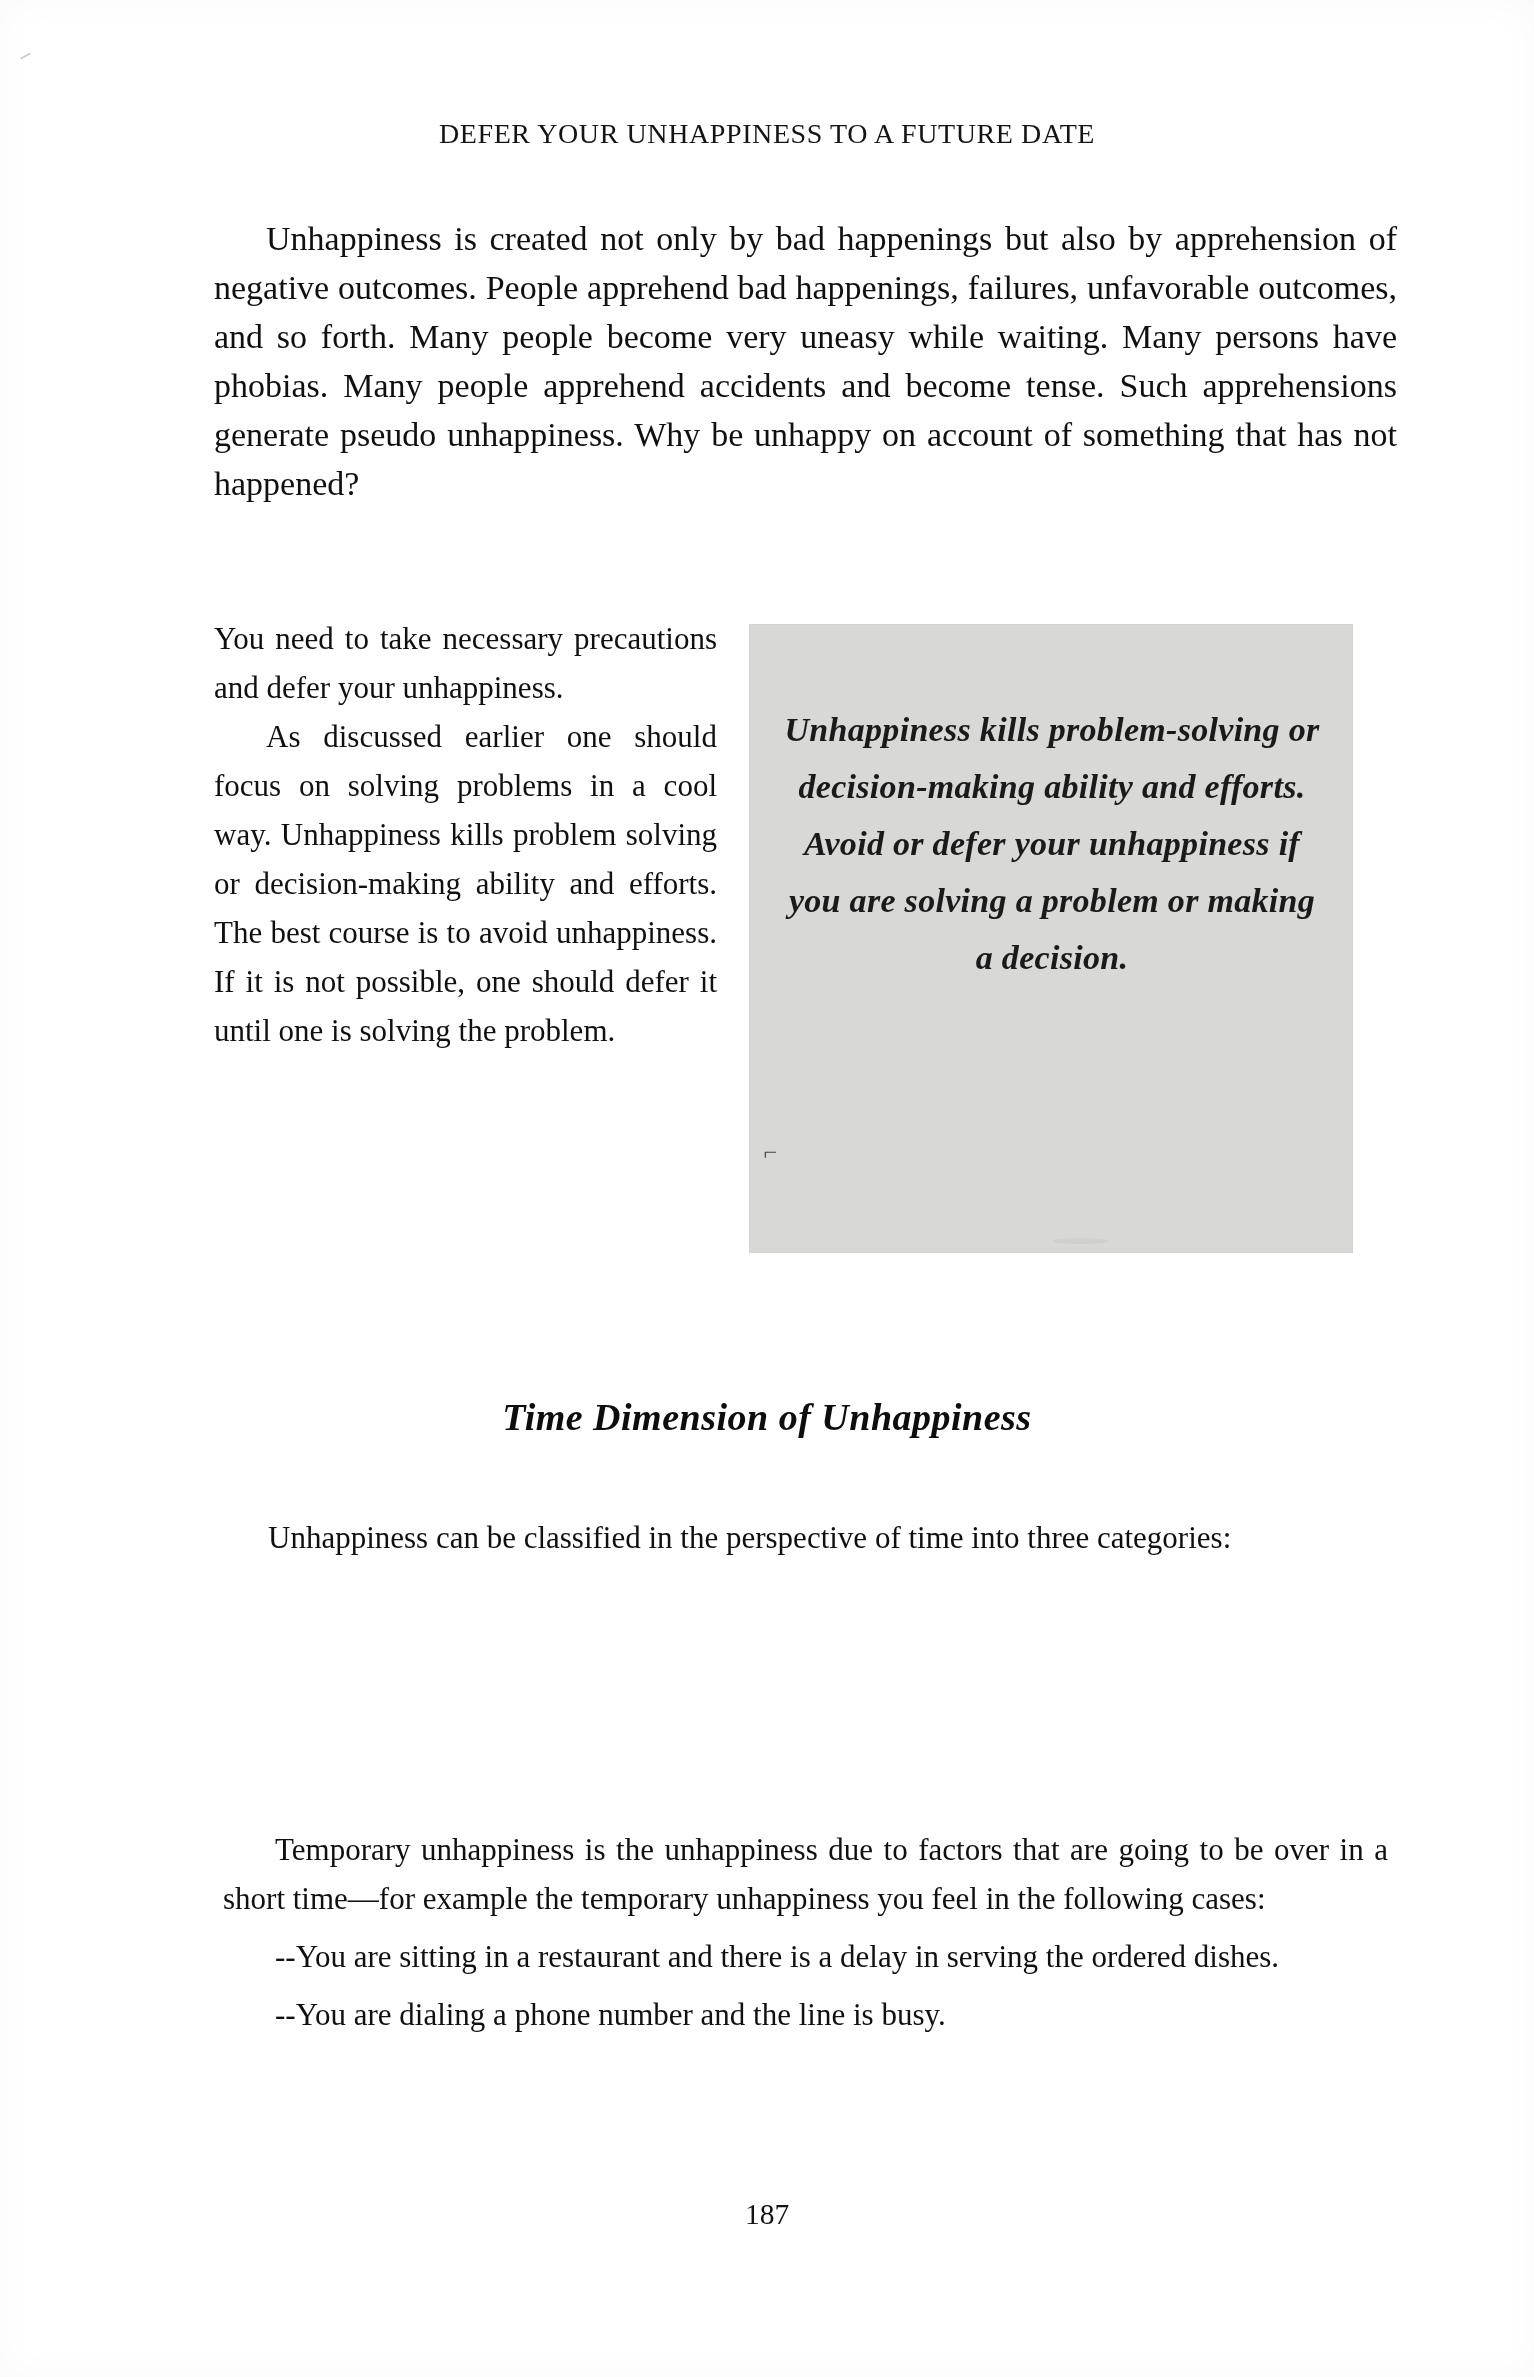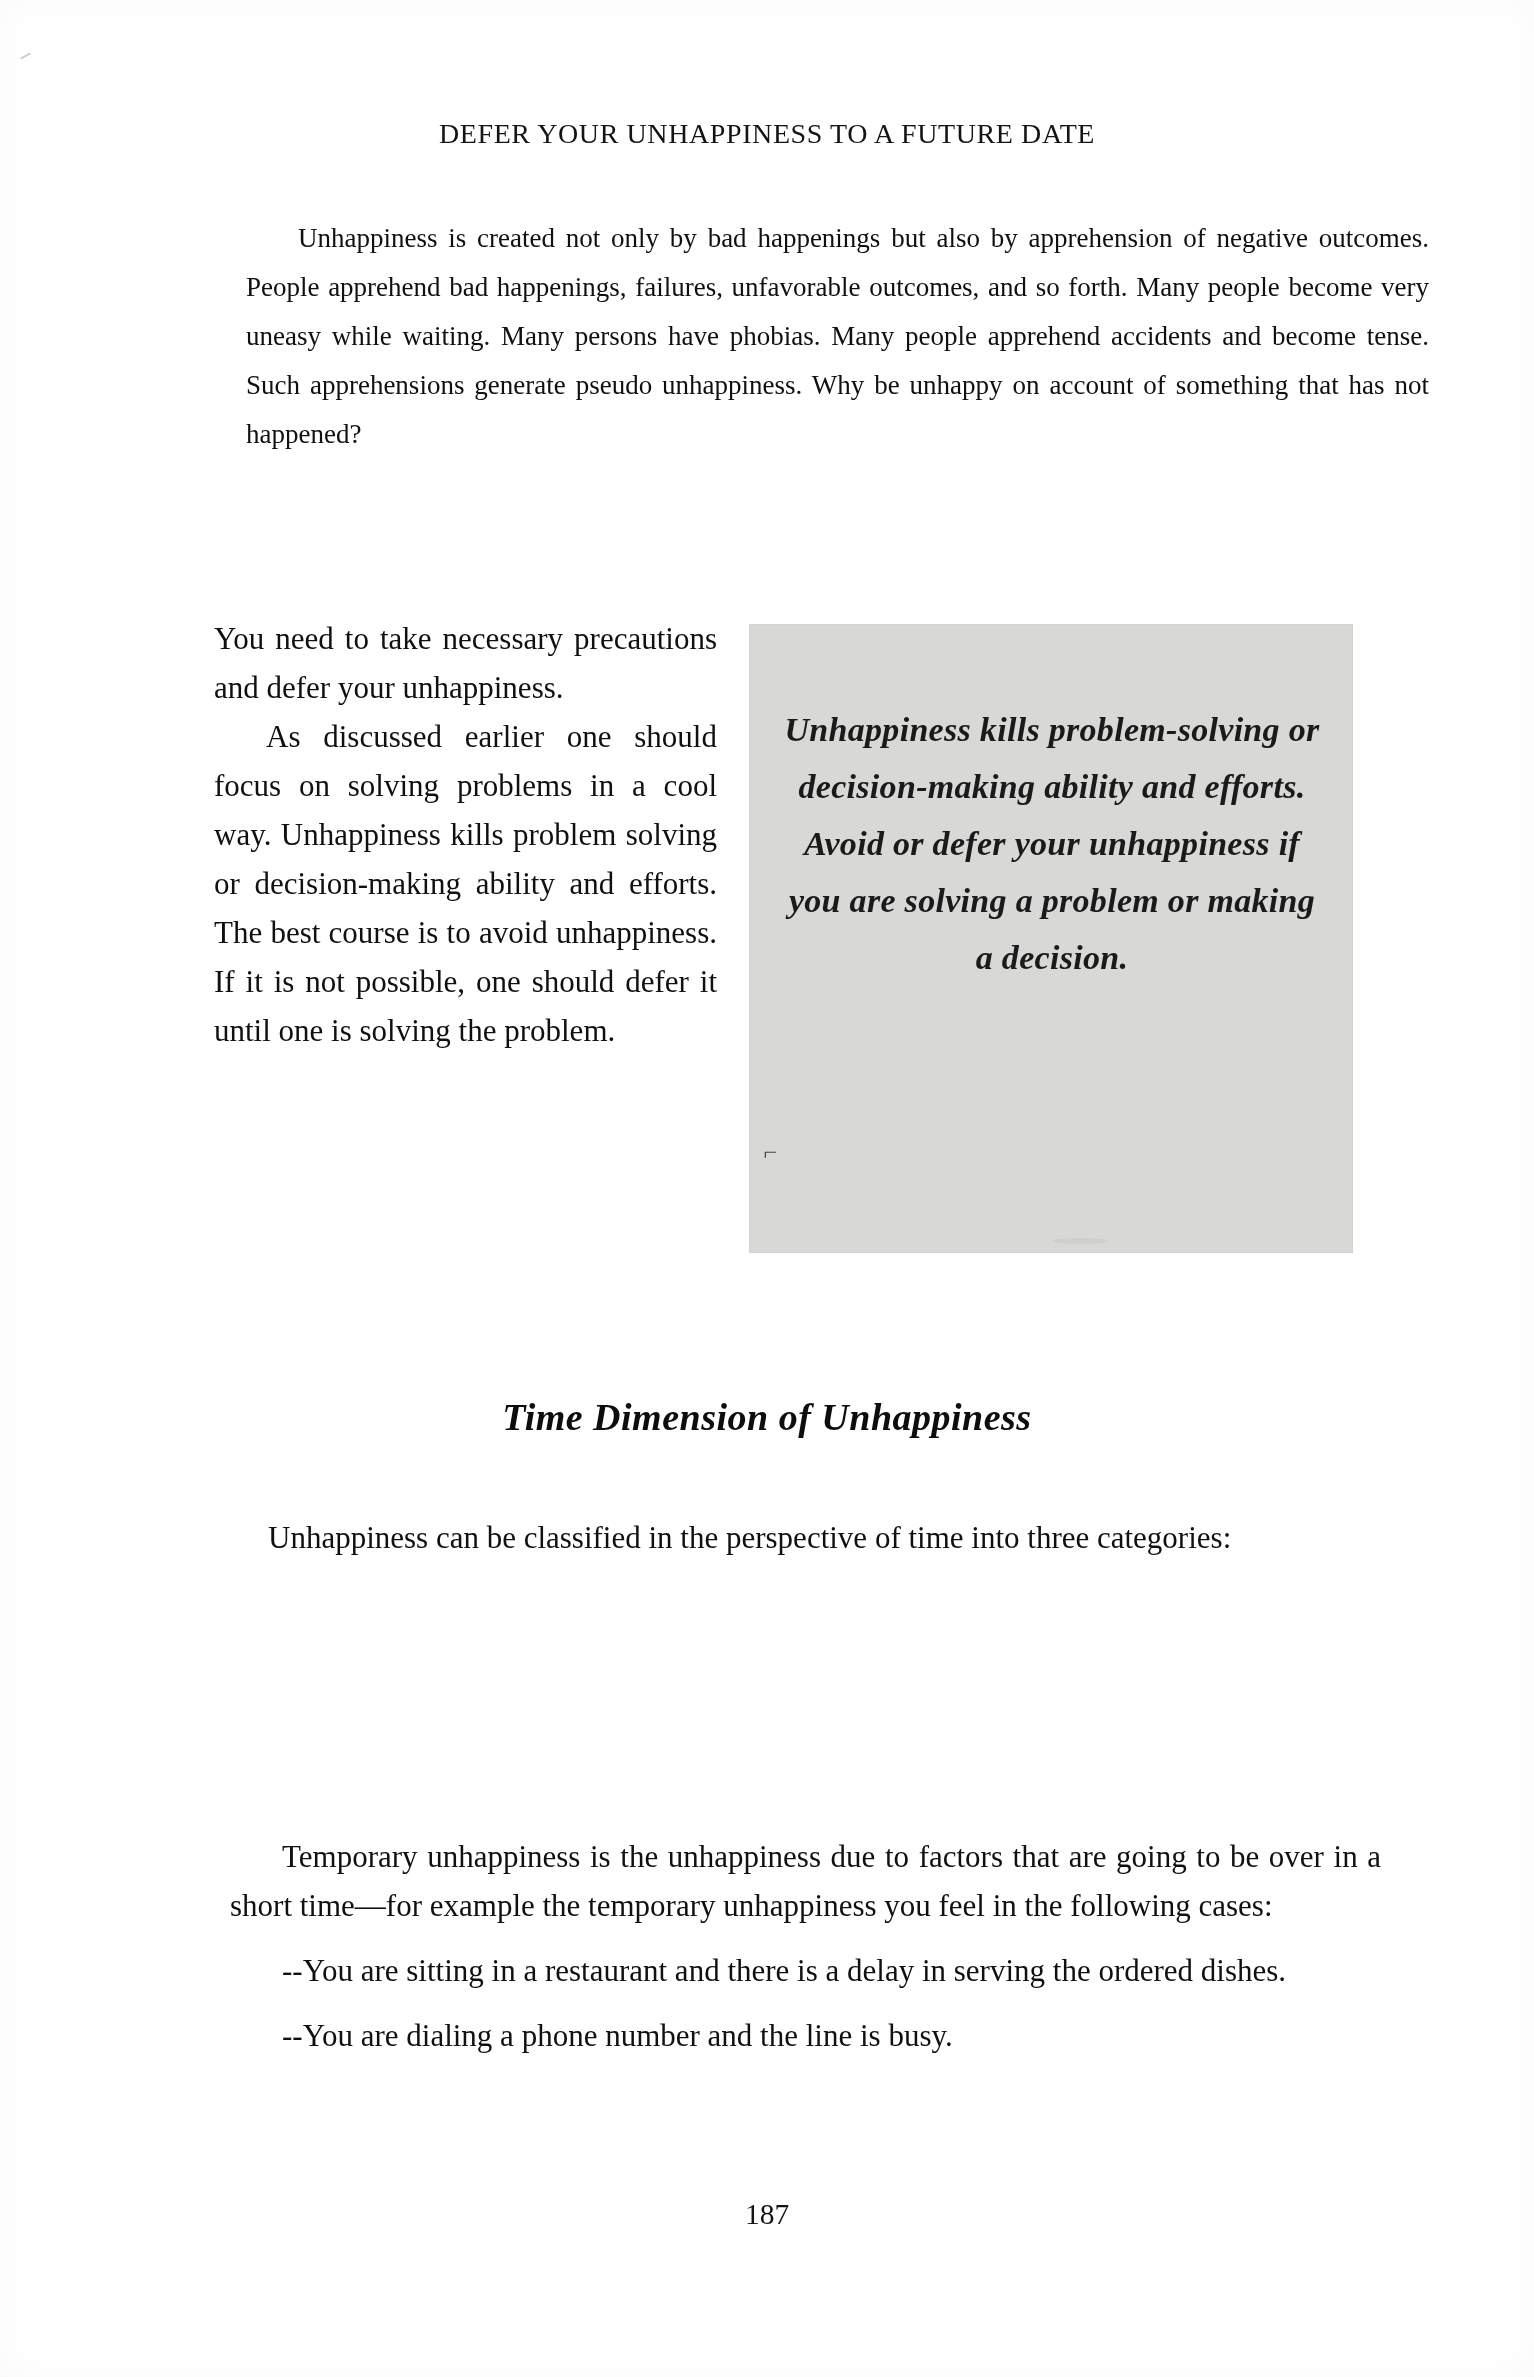--- a/index.html
+++ b/index.html
@@ -36,25 +36,24 @@
     font-family: "Liberation Serif", serif;
     color: #141414;
   }
 
   
   .text-col {
     position: absolute;
     left: 214px;
     width: 1183px;
     top: 214px;
-    font-size: 27px;
-    line-height: 49px;
-    text-align: justify;
-    color: #101010;
-    margin-left: 32px;
+    font-size: 34px;
+    line-height: 49px;
+    text-align: justify;
+    color: #101010;
   }
 
   .para {
     margin: 0;
     text-indent: 52px;
   }
 
   
   .pullquote {
     position: absolute;
@@ -158,21 +157,21 @@
     position: absolute;
     left: 214px;
     width: 1183px;
     top: 1816px;
     font-size: 31px;
     line-height: 49px;
     text-align: justify;
     color: #101010;
   }
   .body-tail p {
-    margin: 16px;
+    margin: 9px;
     text-indent: 52px;
   }
 
   .folio {
     position: absolute;
     top: 2198px;
     left: 0;
     width: 100%;
     text-align: center;
     font-size: 29.5px;

